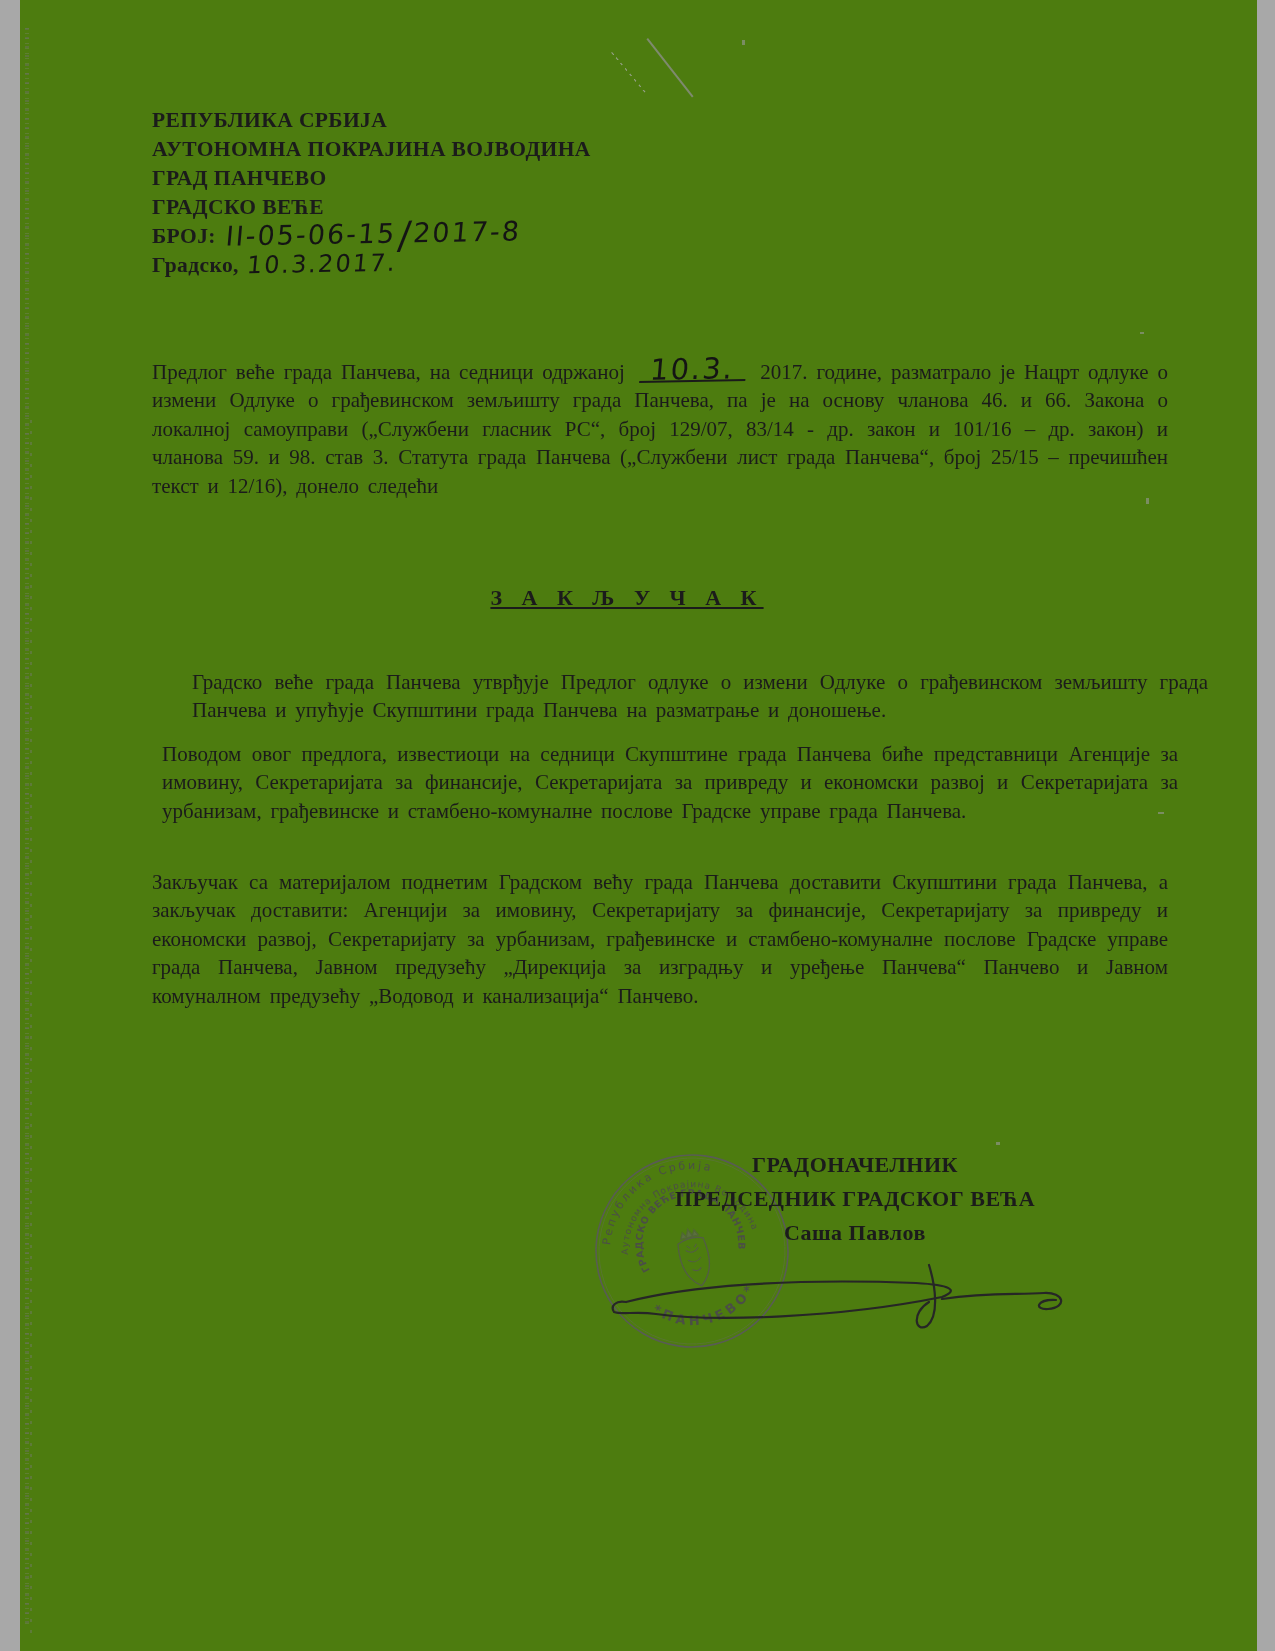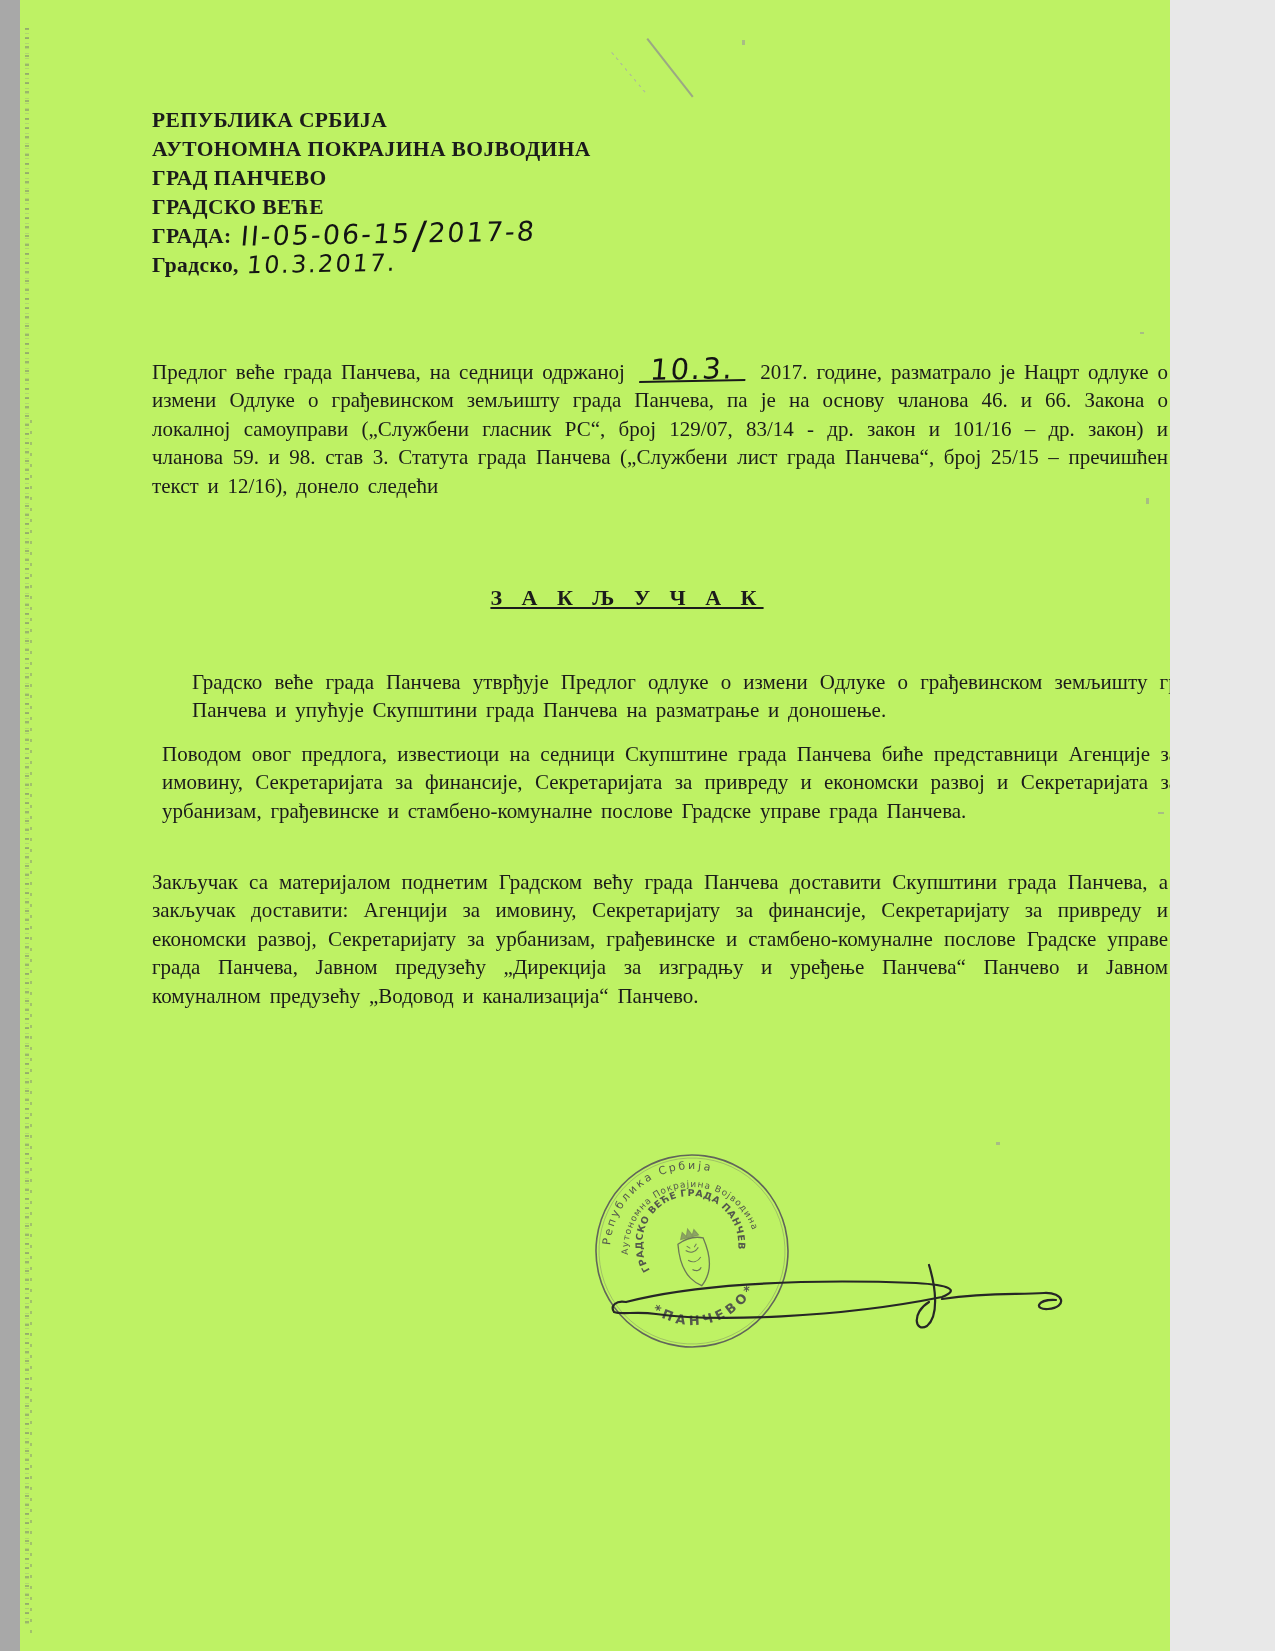--- a/index.html
+++ b/index.html
@@ -1,18 +1,18 @@
 <!DOCTYPE html>
 <html><head>
 <meta charset="utf-8">
 <style>
   html,body { margin:0; padding:0; background:#e8e8e8; }
   .page {
-    position:relative; width:1170px; height:1651px;
-    background:#bef264; overflow:hidden;
+    position:relative; width:1275px; height:1651px;
+    background:#4d7c0f; overflow:hidden;
     font-family:"Liberation Serif", serif; color:#1b1b1b;
   }
   
   .edge { position:absolute; top:0; height:1651px; background:#a8a8a8; }
   .edge.left  { left:0; width:20px; }
   .edge.right { left:1257px; width:18px; }
   
   .noise-col {
     position:absolute; left:25px; top:28px; width:4px; height:1600px;
     background:
@@ -92,39 +92,44 @@
   <div class="speck" style="left:1146px; top:498px; width:3px; height:6px;"></div>
   <div class="speck" style="left:1158px; top:812px; width:6px; height:2px;"></div>
   <div class="speck" style="left:996px; top:1142px; width:4px; height:3px;"></div>
 
   <div class="header-block">
     <div>РЕПУБЛИКА СРБИЈА</div>
     <div>АУТОНОМНА ПОКРАЈИНА ВОЈВОДИНА</div>
     <div>ГРАД ПАНЧЕВО</div>
     <div>ГРАДСКО ВЕЋЕ</div>
     <div>
-      <span>ГРАДА:</span><span class="hw hw-broj"><span>II-05-06-15</span><span class="slash">/</span><span>2017-8</span></span>
+      <span>БРОЈ:</span><span class="hw hw-broj"><span>II-05-06-15</span><span class="slash">/</span><span>2017-8</span></span>
     </div>
     <div>
       <span>Градско,</span><span class="hw hw-place">10.3.2017.</span>
     </div>
   </div>
 
   <div class="para" style="top:358px;">
     <span>Предлог веће града Панчева, на седници одржаној</span>
     <span class="hw hw-date-inline">10.3.</span>
     <span>2017. године, разматрало је Нацрт одлуке о измени Одлуке о грађевинском земљишту града Панчева, па је на основу чланова 46. и 66. Закона о локалној самоуправи („Службени гласник РС“, број 129/07, 83/14 - др. закон и 101/16 – др. закон) и чланова 59. и 98. став 3. Статута града Панчева („Службени лист града Панчева“, број 25/15 – пречишћен текст и 12/16), донело следећи</span>
   </div>
 
   <div class="doc-title">З А К Љ У Ч А К</div>
 
   <div class="para" style="top:668px;margin-left:40px;">Градско веће града Панчева утврђује Предлог одлуке о измени Одлуке о грађевинском земљишту града Панчева и упућује Скупштини града Панчева на разматрање и доношење.</div>
   <div class="para" style="top:740px;margin-left:10px;">Поводом овог предлога, известиоци на седници Скупштине града Панчева биће представници Агенције за имовину, Секретаријата за финансије, Секретаријата за привреду и економски развој и Секретаријата за урбанизам, грађевинске и стамбено-комуналне послове Градске управе града Панчева.</div>
   <div class="para" style="top:868px;">Закључак са материјалом поднетим Градском већу града Панчева доставити Скупштини града Панчева, а закључак доставити: Агенцији за имовину, Секретаријату за финансије, Секретаријату за привреду и економски развој, Секретаријату за урбанизам, грађевинске и стамбено-комуналне послове Градске управе града Панчева, Јавном предузећу „Дирекција за изградњу и уређење Панчева“ Панчево и Јавном комуналном предузећу „Водовод и канализација“ Панчево.</div>
 
+  <div class="sig-block">
+    <div>ГРАДОНАЧЕЛНИК</div>
+    <div>ПРЕДСЕДНИК ГРАДСКОГ ВЕЋА</div>
+    <div>Саша Павлов</div>
+  </div>
 
   <div class="stamp-wrap">
     <svg viewBox="0 0 200 200">
       <defs>
         <path id="arcOuter" d="M 18,100 a 82,82 0 1 1 164,0" fill="none"></path>
         <path id="arcMiddle" d="M 36,100 a 64,64 0 1 1 128,0" fill="none"></path>
         <path id="arcInner" d="M 56,112 a 48,48 0 1 1 88,0" fill="none"></path>
         <path id="arcBottom" d="M 30,104 a 70,70 0 0 0 140,0" fill="none"></path>
       </defs>
       <circle cx="100" cy="100" r="96" fill="none" stroke="#5a5a5a" stroke-width="1.6"></circle>

